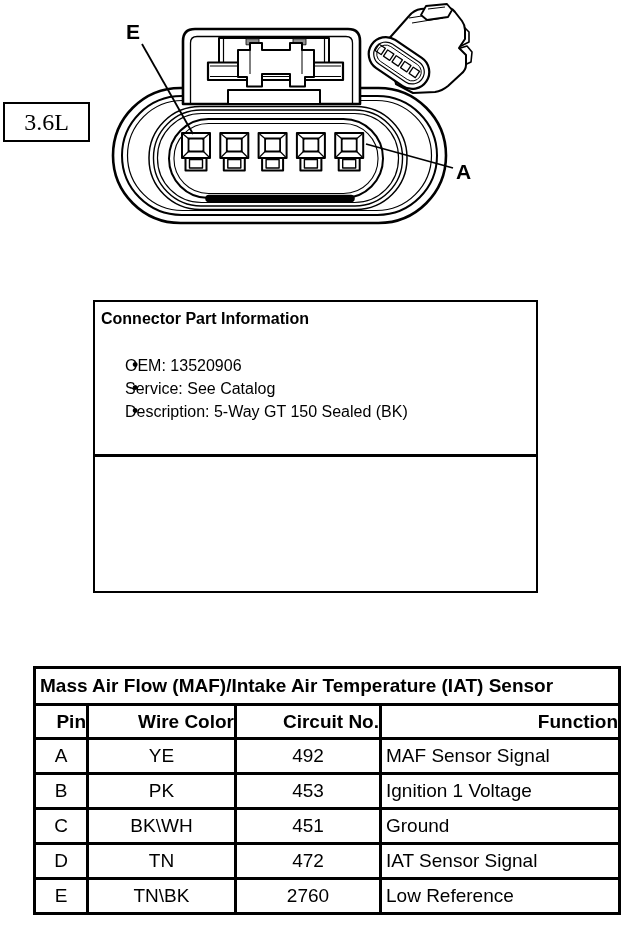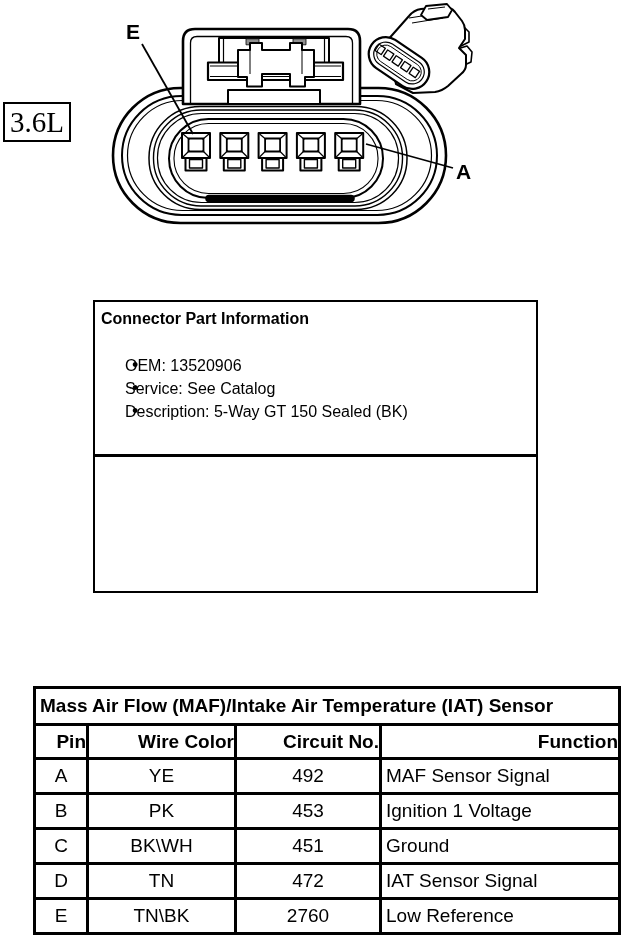--- a/index.html
+++ b/index.html
@@ -1,40 +1,40 @@
 <!DOCTYPE html>
 <html><head>
 <meta charset="utf-8">
 <style>
   html,body{margin:0;padding:0;background:#fff;}
   .page{position:relative;width:625px;height:940px;background:#fff;overflow:hidden;
         font-family:"Liberation Sans",sans-serif;color:#000;}
 
   
-  .engine-badge{position:absolute;left:3px;top:102px;width:68px;height:40px;
+  .engine-badge{position:absolute;left:3px;top:102px;width:87px;height:40px;
     border:2px solid #000;box-sizing:border-box;display:flex;align-items:center;justify-content:center;
-    font-family:"Liberation Serif",serif;font-size:29px;}
+    font-family:"Liberation Serif",serif;font-size:24px;}
 
   
   .diagram-svg{position:absolute;left:0;top:0;}
   .diagram-svg text{font-family:"Liberation Sans",sans-serif;font-weight:bold;font-size:21px;}
 
   
   .info-box{position:absolute;left:93px;top:300px;width:445px;height:293px;
     border:2px solid #000;box-sizing:border-box;background:#fff;}
   .info-section-1{height:147px;border-bottom:3px solid #000;box-sizing:border-box;}
   .info-section-2{height:141px;box-sizing:border-box;}
   .info-title{font-size:16px;font-weight:bold;margin:8px 0 0 6px;line-height:18px;}
   .info-list{list-style:none;margin:26px 0 0 0;padding:0;font-size:16px;}
   .info-section-2 .info-list{margin-top:28px;}
   .info-list li{position:relative;line-height:23px;padding-left:30px;white-space:nowrap;}
   .info-list li::before{content:"\2022";position:absolute;left:37px;top:0;font-size:18px;}
 
   
-  .pinout-table{position:absolute;left:33px;top:686px;width:585px;
+  .pinout-table{position:absolute;left:33px;top:666px;width:585px;
     border-collapse:collapse;table-layout:fixed;background:#fff;font-size:19px;}
   .pinout-table th,.pinout-table td{border:3px solid #000;padding:0;vertical-align:middle;
     overflow:hidden;white-space:nowrap;}
   .pinout-table .t-title{height:34px;font-size:19px;font-weight:bold;text-align:left;padding-left:4px;}
   .pinout-table thead th{height:31px;font-size:19px;font-weight:bold;text-align:right;}
   .pinout-table tbody td{height:32px;text-align:center;font-weight:normal;}
   .pinout-table tbody td.fn{text-align:left;padding-left:4px;}
   .col-pin{width:53px;}.col-wire{width:148px;}.col-circuit{width:145px;}.col-fn{width:239px;}
 </style>
 </head>

